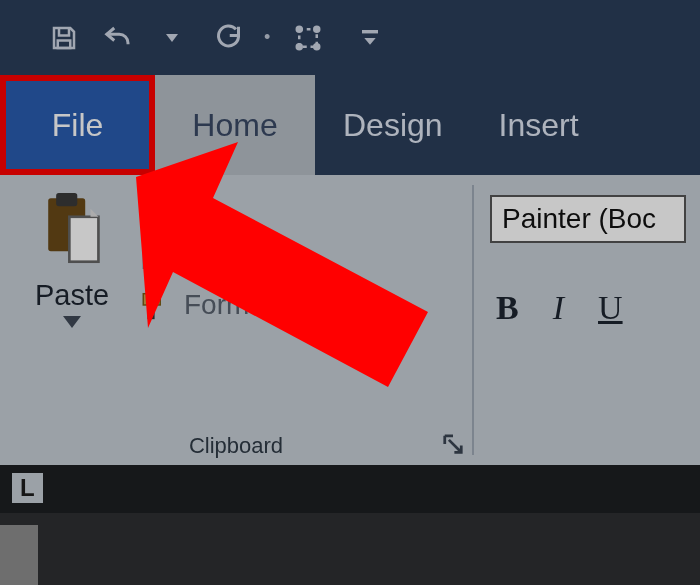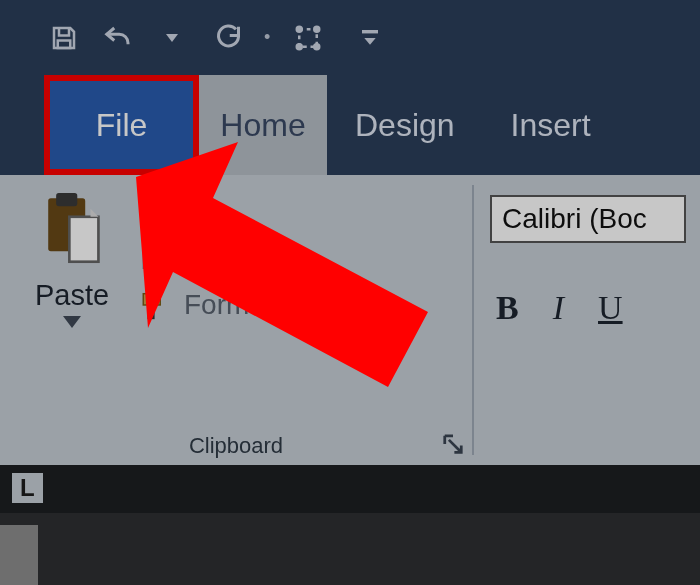--- a/index.html
+++ b/index.html
@@ -39,26 +39,25 @@
       padding:0 28px;
       height:100%;
       cursor:pointer;
     }
     .tab-file {
       background:#2a5db0;
       color:#fff;
       width:155px;
       border:6px solid #ff0000;
       font-weight:400;
-      margin-left:44px;
     }
     .tab-home {
       background:#b6bec6;
       color:#3a4a66;
-      width:128px;
+      width:160px;
     }
     
     .ribbon {
       background:#c7cfd7;
       height:290px;
       display:flex;
       align-items:stretch;
       position:relative;
     }
     .group {
@@ -307,21 +306,21 @@
         <path d="M2 2h6M2 2v6"></path>
           <path d="M5 5l9 9M14 9v5h-5"></path>
       </svg>
     </span>
   </div>
 
   <div class="group-sep"></div>
 
   <div class="group font-group">
     <div class="font-combo">
-      <span>Calibri (Boc</span>
+      <span>Painter (Boc</span>
     </div>
     <div class="biu">
       <span class="b">B</span>
       <span class="i">I</span>
       <span class="u">U</span>
     </div>
   </div>
 </div>
 
 <div class="ruler">

